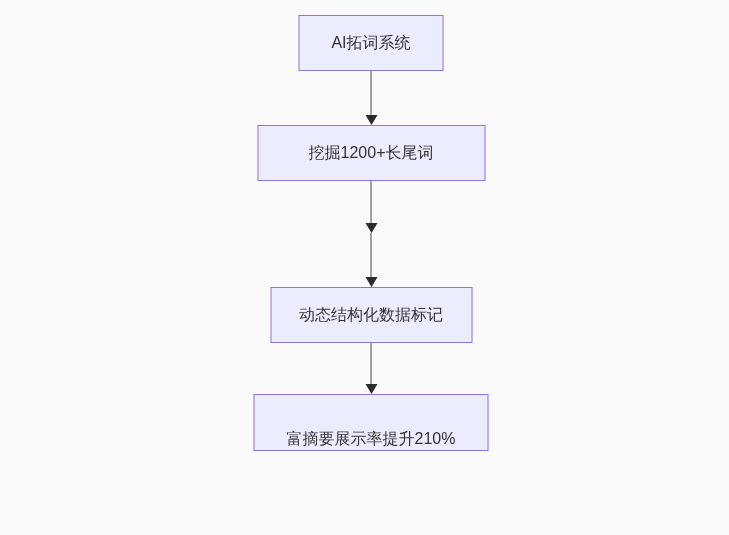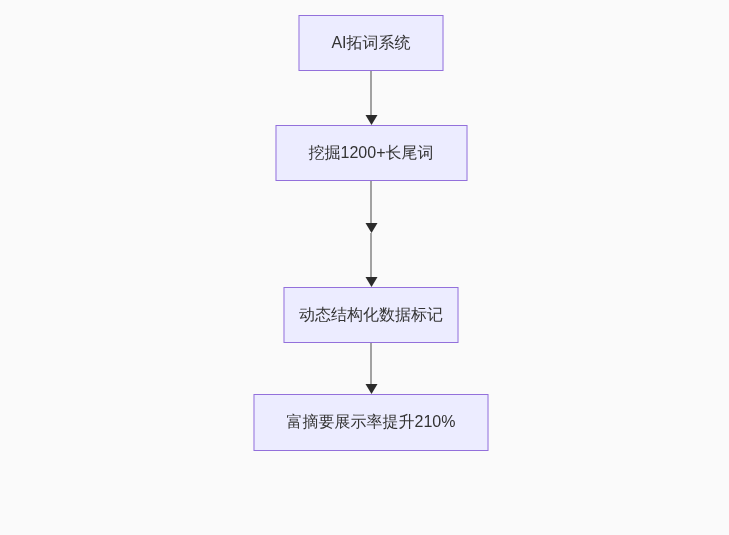--- a/index.html
+++ b/index.html
@@ -34,24 +34,24 @@
     border: 1.5px solid #9370DB;
     color: #333333;
     font-size: 16px;
     display: flex;
     align-items: center;
     justify-content: center;
     text-align: center;
     white-space: nowrap;
   }
   .node.n1 { width: 145px; }
-  .node.n2 { width: 192px; }
+  .node.n2 { width: 228px; }
   .node.n3 { width: 222px; }
-  .node.n4 { width: 175px; font-family: Liberation Serif, serif; }
-  .node.n5 { width: 235px; height: 57px; }
+  .node.n4 { width: 202px; font-family: Liberation Serif, serif; }
+  .node.n5 { width: 235px; height: 57px; align-items: flex-end; }
   .arrow {
     display: flex;
     flex-direction: column;
     align-items: center;
   }
   .arrow.a1 { height: 54px; }
   .arrow.a2 { height: 52px; }
   .arrow.a3 { height: 54px; }
   .arrow.a4 { height: 51px; }
   .arrow-line {

